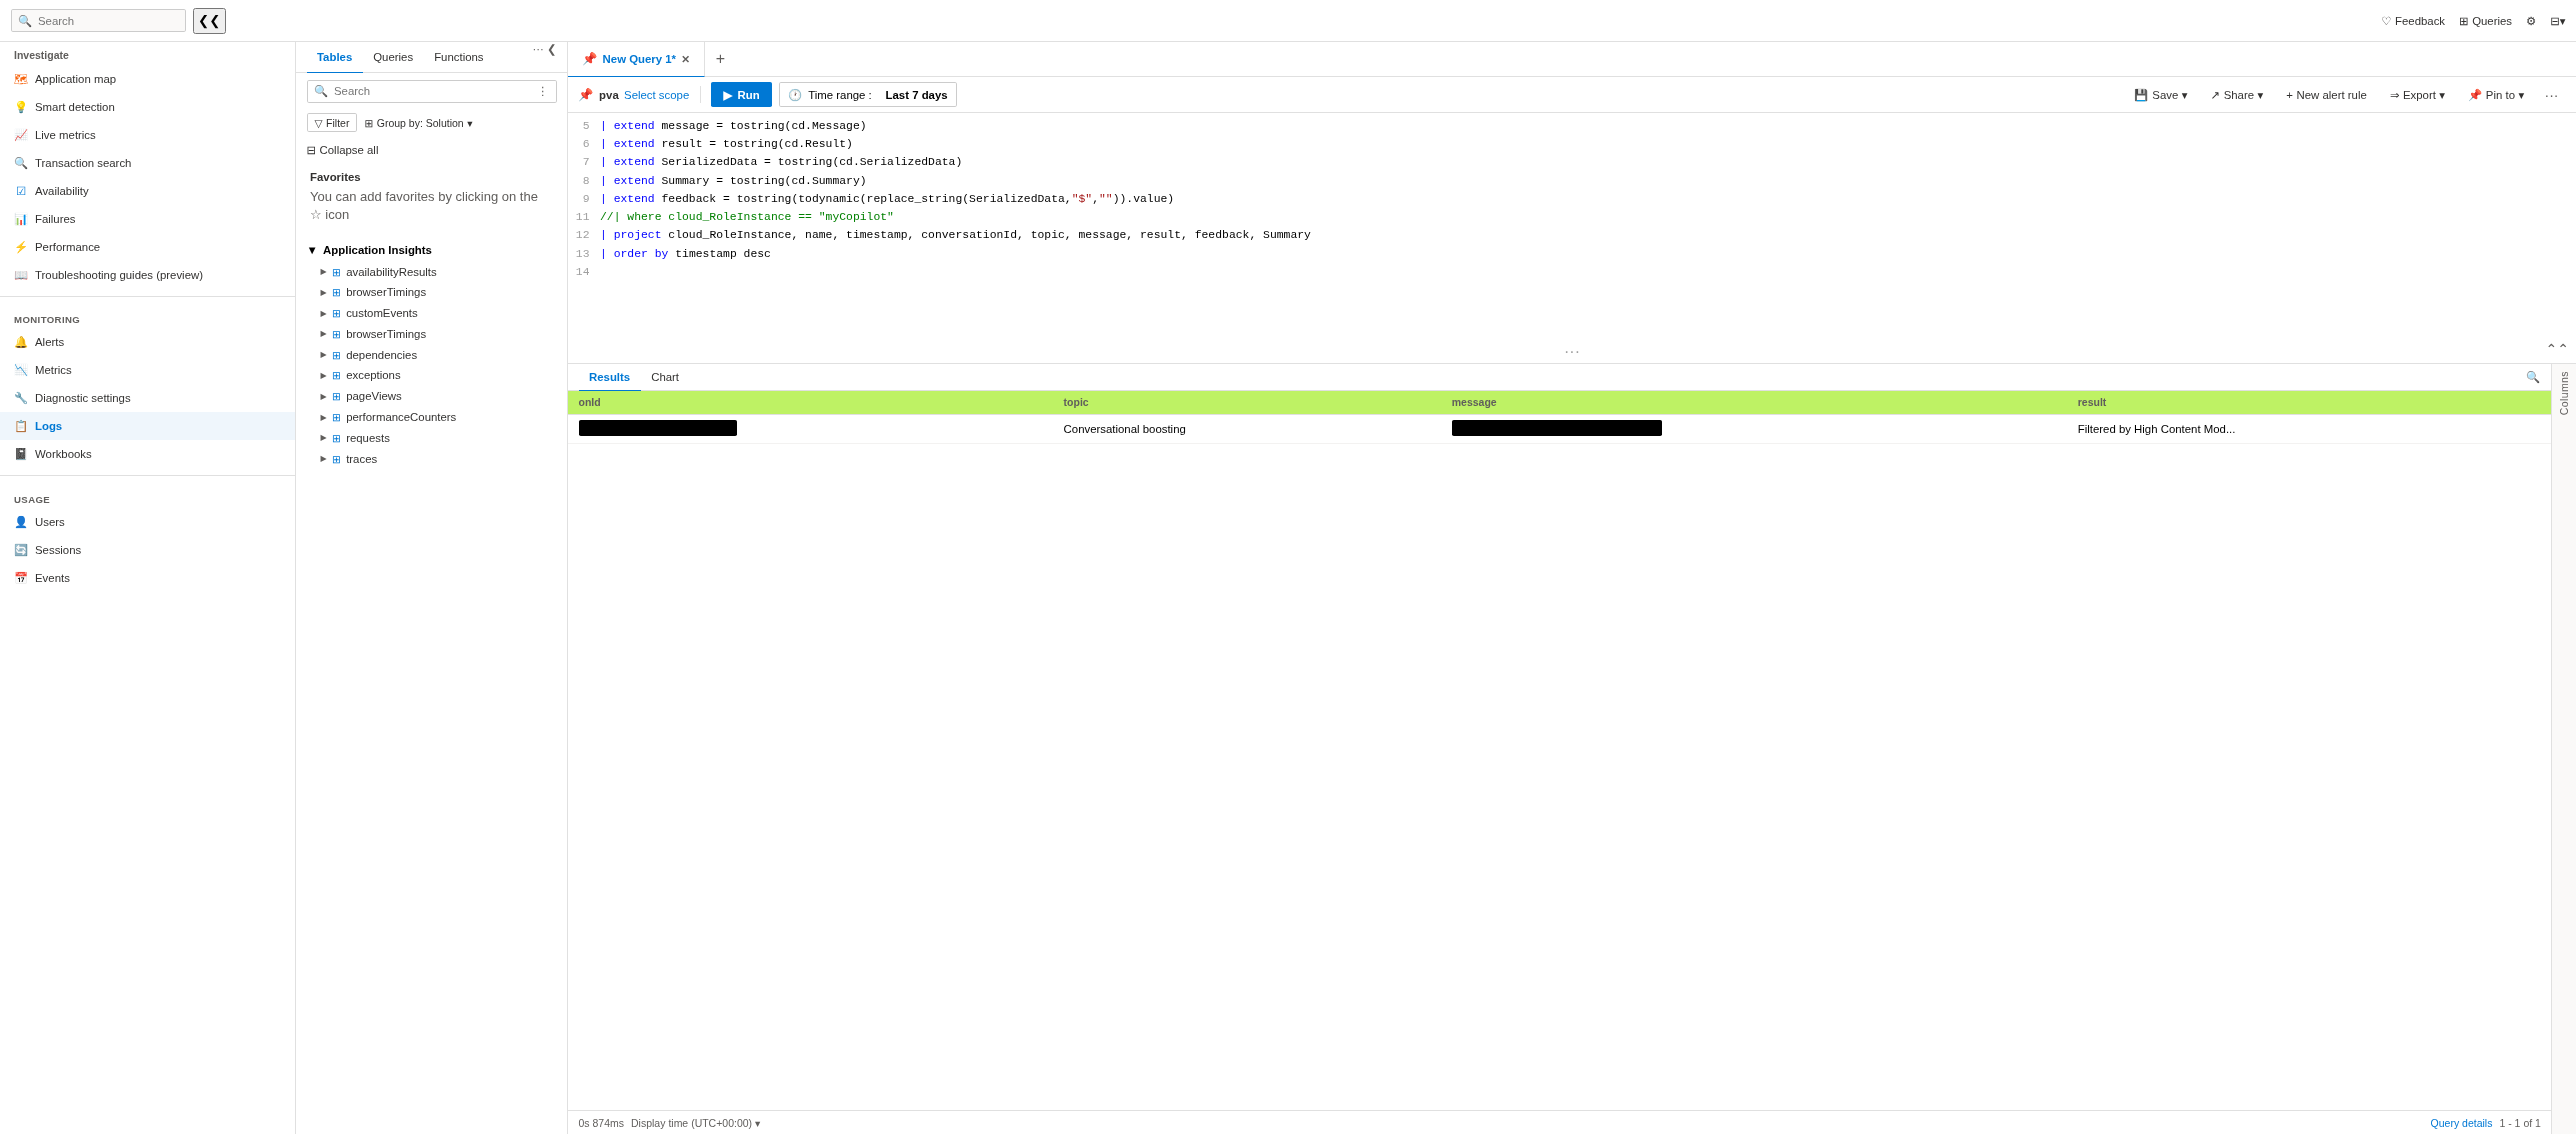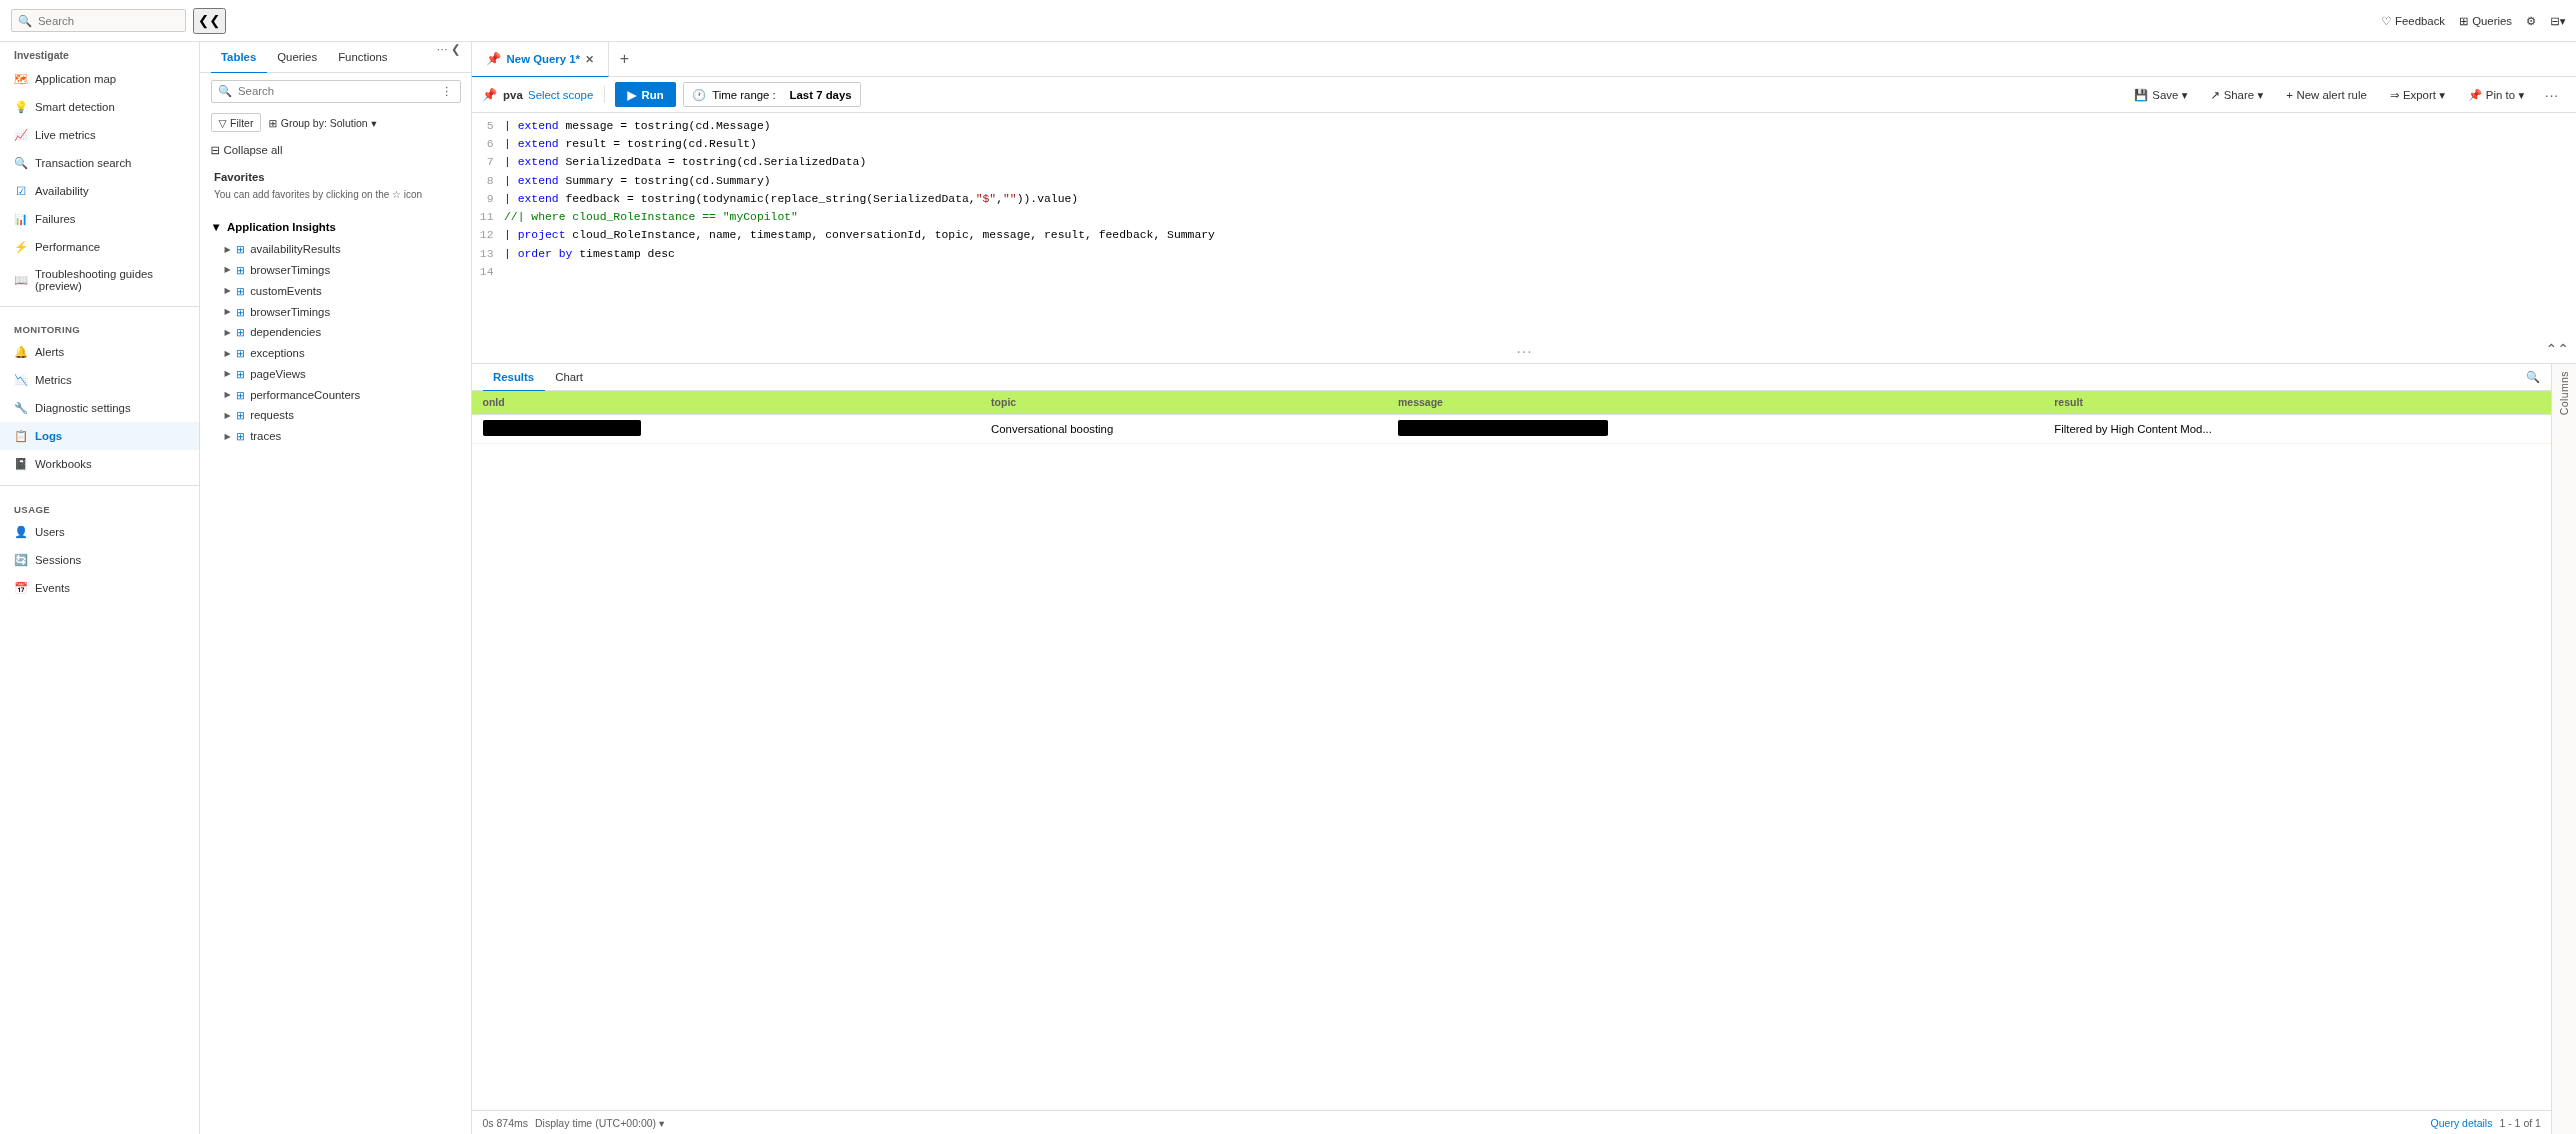--- a/index.html
+++ b/index.html
@@ -17,21 +17,21 @@
     .top-search input { border: none; outline: none; background: transparent; font-size: 11.4px; width: 123px; }
     .top-bar-right { margin-left: auto; display: flex; align-items: center; gap: 14px; }
     .top-bar-btn { display: flex; align-items: center; gap: 3.5px; cursor: pointer; color: #323130; font-size: 11.4px; }
     .collapse-btn { cursor: pointer; padding: 3.5px; }
 
     
     .main-layout { display: flex; flex: 1; overflow: hidden; }
 
     
     .sidebar {
-      width: 200px; background: #fff; border-right: 0.9px solid #e0e0e0;
+      width: 296px; background: #fff; border-right: 0.9px solid #e0e0e0;
       overflow-y: auto; flex-shrink: 0; padding-bottom: 14px;
     }
     .sidebar-section-label {
       font-size: 9.6px; font-weight: 600; color: #605e5c; padding: 10.5px 14px 3.5px; text-transform: uppercase; letter-spacing: 0.4px;
     }
     .sidebar-item {
       display: flex; align-items: center; gap: 7px; padding: 7px 14px;
       cursor: pointer; color: #323130; font-size: 11.4px;
     }
     .sidebar-item.active { background: #eff6fc; color: #0078d4; font-weight: 600; }
@@ -50,21 +50,21 @@
     .middle-tab-more { margin-left: auto; cursor: pointer; color: #605e5c; }
     .middle-search-bar { display: flex; align-items: center; border: 0.9px solid #ccc; border-radius: 1.8px; margin: 7px 10.5px; padding: 3.5px 7px; gap: 5.3px; }
     .middle-search-bar input { border: none; outline: none; background: transparent; font-size: 11.4px; flex: 1; }
     .middle-filter-bar { display: flex; align-items: center; gap: 7px; padding: 3.5px 10.5px 7px; }
     .filter-btn { display: flex; align-items: center; gap: 3.5px; border: 0.9px solid #ccc; border-radius: 1.8px; padding: 2.6px 7px; cursor: pointer; font-size: 10.5px; color: #323130; background: #fff; }
     .groupby-btn { display: flex; align-items: center; gap: 3.5px; cursor: pointer; font-size: 10.5px; color: #323130; }
     .collapse-all-btn { display: flex; align-items: center; gap: 3.5px; padding: 3.5px 10.5px 7px; cursor: pointer; font-size: 11.4px; color: #323130; }
     .middle-content { overflow-y: auto; flex: 1; padding: 0 0 7px; }
     .favorites-section { padding: 7px 14px; }
     .favorites-title { font-weight: 700; font-size: 11.4px; color: #323130; margin-bottom: 5.3px; }
-    .favorites-hint { font-size: 10px; color: #605e5c; line-height: 1.4; }
+    .favorites-hint { font-size: 13px; color: #605e5c; line-height: 1.4; }
     .tree-section { margin-top: 7px; }
     .tree-section-header {
       display: flex; align-items: center; gap: 5.3px; padding: 5.3px 10.5px; font-weight: 700; font-size: 11.4px; cursor: pointer;
     }
     .tree-item {
       display: flex; align-items: center; gap: 5.3px; padding: 4.4px 10.5px 4.4px 24.6px; cursor: pointer; font-size: 11.4px; color: #323130;
     }
     .tree-chevron { font-size: 8px; color: #605e5c; }
     .tree-table-icon { color: #0078d4; font-size: 10.5px; }
 

